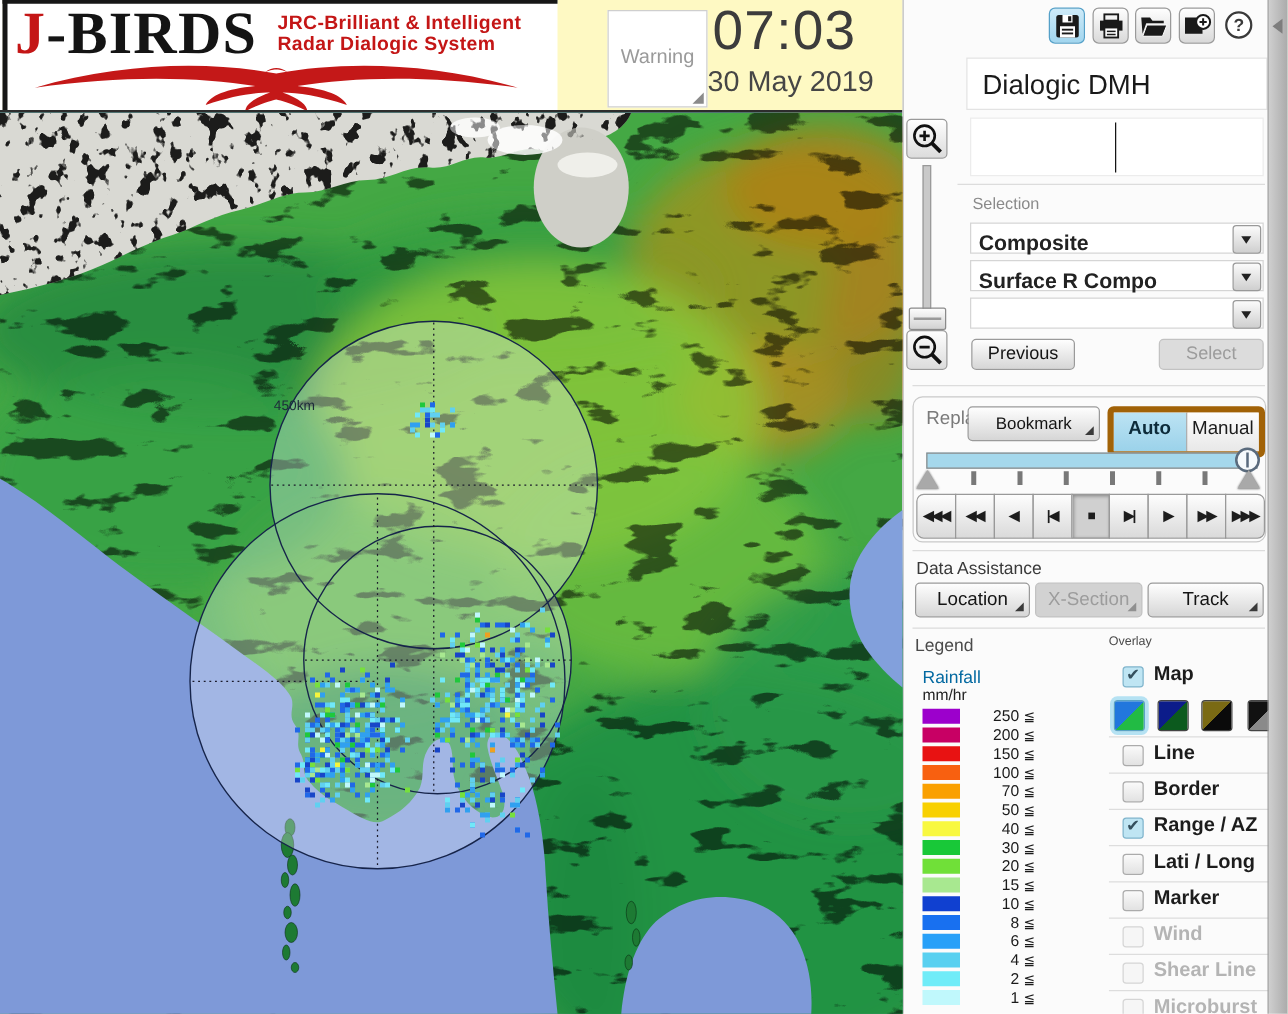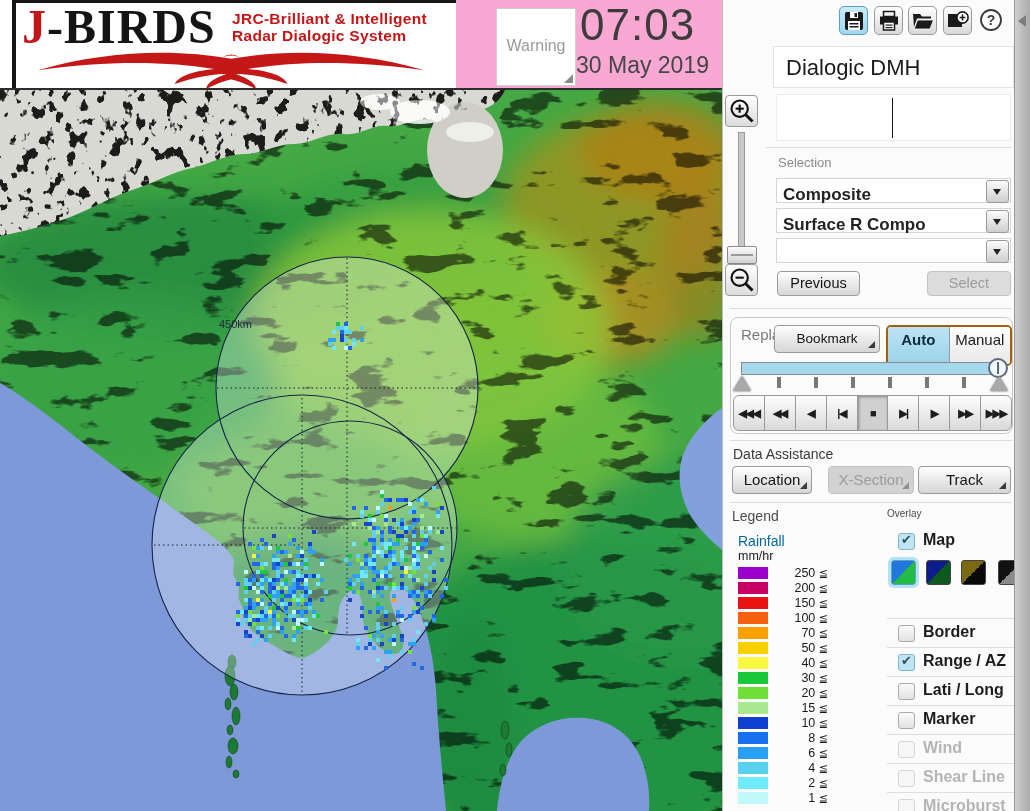--- a/index.html
+++ b/index.html
@@ -1,20 +1,20 @@
 <!DOCTYPE html>
 <html><head>
 <meta charset="utf-8">
 <style>
   html,body{margin:0;padding:0;background:#fff;width:1030px;height:811px;overflow:hidden;
     font-family:"Liberation Sans",sans-serif;-webkit-font-smoothing:antialiased;}
   #stage{position:absolute;top:0;left:0;width:1030px;height:811px;background:#fff;}
   .abs{position:absolute;}
   
-  #topbar{left:12px;top:0;width:832px;height:88px;background:#f9a8d4;}
+  #topbar{left:2px;top:0;width:832px;height:88px;background:#fef9c3;}
   #logo{left:0;top:0;width:444px;height:88px;background:#fff;border-top:3px solid #161616;border-left:4px solid #161616;box-sizing:border-box;}
   #logo-title{left:6px;top:-4px;font-family:"Liberation Serif",serif;font-weight:bold;font-size:48px;letter-spacing:1px;color:#141414;}
   #logo-title .red{color:#c41616;}
   #logo-sub{left:216px;top:7px;color:#c41616;font-weight:bold;line-height:17px;font-size:15.5px;letter-spacing:.3px;}
   #eagle{left:12px;top:42px;}
   #warning-box{left:484px;top:8px;width:78px;height:76px;background:#fff;border:1px solid #cfcfcf;}
   #warning-box span{position:absolute;left:0;right:0;top:28px;text-align:center;color:#9a9a9a;font-size:16px;}
   #warning-grip{position:absolute;right:2px;bottom:2px;width:0;height:0;border-style:solid;border-width:0 0 9px 9px;border-color:transparent transparent #8a8a8a transparent;}
   #clock-time{left:568px;top:0px;width:160px;font-size:44px;color:#3c3c3c;letter-spacing:1px;}
   #clock-date{left:564px;top:52px;width:170px;font-size:23px;color:#464646;}
@@ -41,21 +41,21 @@
   .ddbtn:after{content:"";position:absolute;left:6px;top:8px;border-style:solid;border-width:6px 4.5px 0 4.5px;border-color:#222 transparent transparent transparent;}
   .pushbtn{height:25px;box-sizing:border-box;border:1px solid #9a9a9a;border-radius:4px;background:linear-gradient(#fefefe,#d6d6d6);
     text-align:center;font-size:14.5px;color:#141414;line-height:23px;}
   .pushbtn.disabled{background:#dcdcdc;border-color:#c2c2c2;color:#9c9c9c;}
   .cornerbtn:after{content:"";position:absolute;right:4px;bottom:4px;border-style:solid;border-width:0 0 7px 7px;border-color:transparent transparent #3a3a3a transparent;}
   .cornerbtn.disabled:after{border-color:transparent transparent #909090 transparent;}
   
   #replay-group{left:7px;top:317px;width:283px;height:117px;border:1px solid #c9c9c9;border-radius:8px;box-sizing:border-box;}
   #replay-label{left:10px;top:8px;font-size:15px;color:#7a7a7a;}
   #bookmark-btn{left:43px;top:7px;width:106px;height:28px;font-size:13.5px;line-height:26px;}
-  #segmented{left:155px;top:7px;width:126px;height:41px;border:2px solid #a16207;border-radius:5px;overflow:hidden;display:flex;box-sizing:border-box;}
+  #segmented{left:155px;top:7px;width:126px;height:41px;border:5px solid #a16207;border-radius:5px;overflow:hidden;display:flex;box-sizing:border-box;}
   #segmented div{flex:1;text-align:center;font-size:15px;line-height:26px;}
   #seg-auto{background:linear-gradient(#bce3f3,#9bd2ea);color:#0d2b3a;font-weight:bold;border-right:1px solid #999;}
   #seg-manual{background:linear-gradient(#fefefe,#e8e8e8);color:#1c1c1c;}
   #slider-track{left:10px;top:44px;width:265px;height:13px;background:#a5d8ec;border:1px solid #8a8a8a;box-sizing:border-box;}
   #slider-thumb{left:257px;top:40px;width:20px;height:20px;border:2px solid #5a6b7d;border-radius:50%;background:#f6fafc;box-sizing:border-box;}
   #slider-thumb i{position:absolute;left:7px;top:2px;width:1.5px;height:12px;background:#5a6b7d;}
   .trimark{top:58px;width:0;height:0;border-style:solid;border-width:0 9px 15px 9px;border-color:transparent transparent #a9a9a9 transparent;filter:drop-shadow(0 0 1px #555);}
   .tick{top:59px;width:4px;height:11px;background:#787878;}
   #playback{left:2px;top:77px;width:279px;height:36px;display:flex;}
   .pbtn{flex:1;border:1px solid #999;margin-left:-1px;background:linear-gradient(#fdfdfd,#dadada);
@@ -1053,21 +1053,21 @@
           <div class="pbtn">▶|</div>
           <div class="pbtn">▶</div>
           <div class="pbtn">▶▶</div>
           <div class="pbtn">▶▶▶</div>
         </div>
     </div>
 
     <div class="abs sep" style="top:440px;left:7px;"></div>
 
     <div class="abs" style="left:10px;top:446px;font-size:14px;color:#3a3a3a;">Data Assistance</div>
-    <div class="abs pushbtn cornerbtn dabtn" style="left:9px;width:80px;">Location</div>
+    <div class="abs pushbtn cornerbtn dabtn" style="left:9px;width:92px;">Location</div>
     <div class="abs pushbtn cornerbtn dabtn disabled" style="left:105px;width:86px;background:#d2d2d2;">X-Section</div>
     <div class="abs pushbtn cornerbtn dabtn" style="left:195px;width:93px;">Track</div>
 
     <div class="abs sep" style="top:502px;left:7px;"></div>
 
     <div class="abs" style="left:9px;top:508px;font-size:14px;color:#4a4a4a;">Legend</div>
     <div class="abs" style="left:15px;top:533px;font-size:14px;color:#0369a1;">Rainfall</div>
     <div class="abs" style="left:15px;top:549px;font-size:12.5px;color:#222;">mm/hr</div>
     <div id="legend" class="abs" style="left:0;top:0;width:160px;height:811px;">
         <div class="lrow" style="top: 566px;">
@@ -1141,20 +1141,24 @@
       <div class="cb checked" style="top:2px;"></div>
       <div class="olabel" style="top:0;">Map</div>
     </div>
     <div id="mapstyles" class="abs" style="left:164px;top:559px;width:128px;height:28px;">
         <div class="mstyle sel" style="left: 4px; background: linear-gradient(135deg, rgb(34, 119, 221) 0%, rgb(34, 119, 221) 50%, rgb(34, 187, 68) 50%, rgb(34, 187, 68) 100%);"></div>
         <div class="mstyle" style="left: 39px; background: linear-gradient(135deg, rgb(12, 28, 138) 0%, rgb(12, 28, 138) 50%, rgb(12, 90, 30) 50%, rgb(12, 90, 30) 100%);"></div>
         <div class="mstyle" style="left: 74px; background: linear-gradient(135deg, rgb(122, 106, 20) 0%, rgb(122, 106, 20) 50%, rgb(10, 10, 10) 50%, rgb(10, 10, 10) 100%);"></div>
         <div class="mstyle" style="left: 111px; background: linear-gradient(135deg, rgb(17, 17, 17) 0%, rgb(17, 17, 17) 50%, rgb(138, 138, 138) 50%, rgb(138, 138, 138) 100%);"></div>
       </div>
     <div id="overlay-col" class="abs">
+        <div class="orow" style="top: 61px;">
+          <div class="cb"></div>
+          <div class="olabel">Line</div>
+        </div>
         <div class="orow" style="top: 90px;">
           <div class="cb"></div>
           <div class="olabel">Border</div>
         </div>
         <div class="orow" style="top: 119px;">
           <div class="cb checked"></div>
           <div class="olabel">Range / AZ</div>
         </div>
         <div class="orow" style="top: 148px;">
           <div class="cb"></div>

